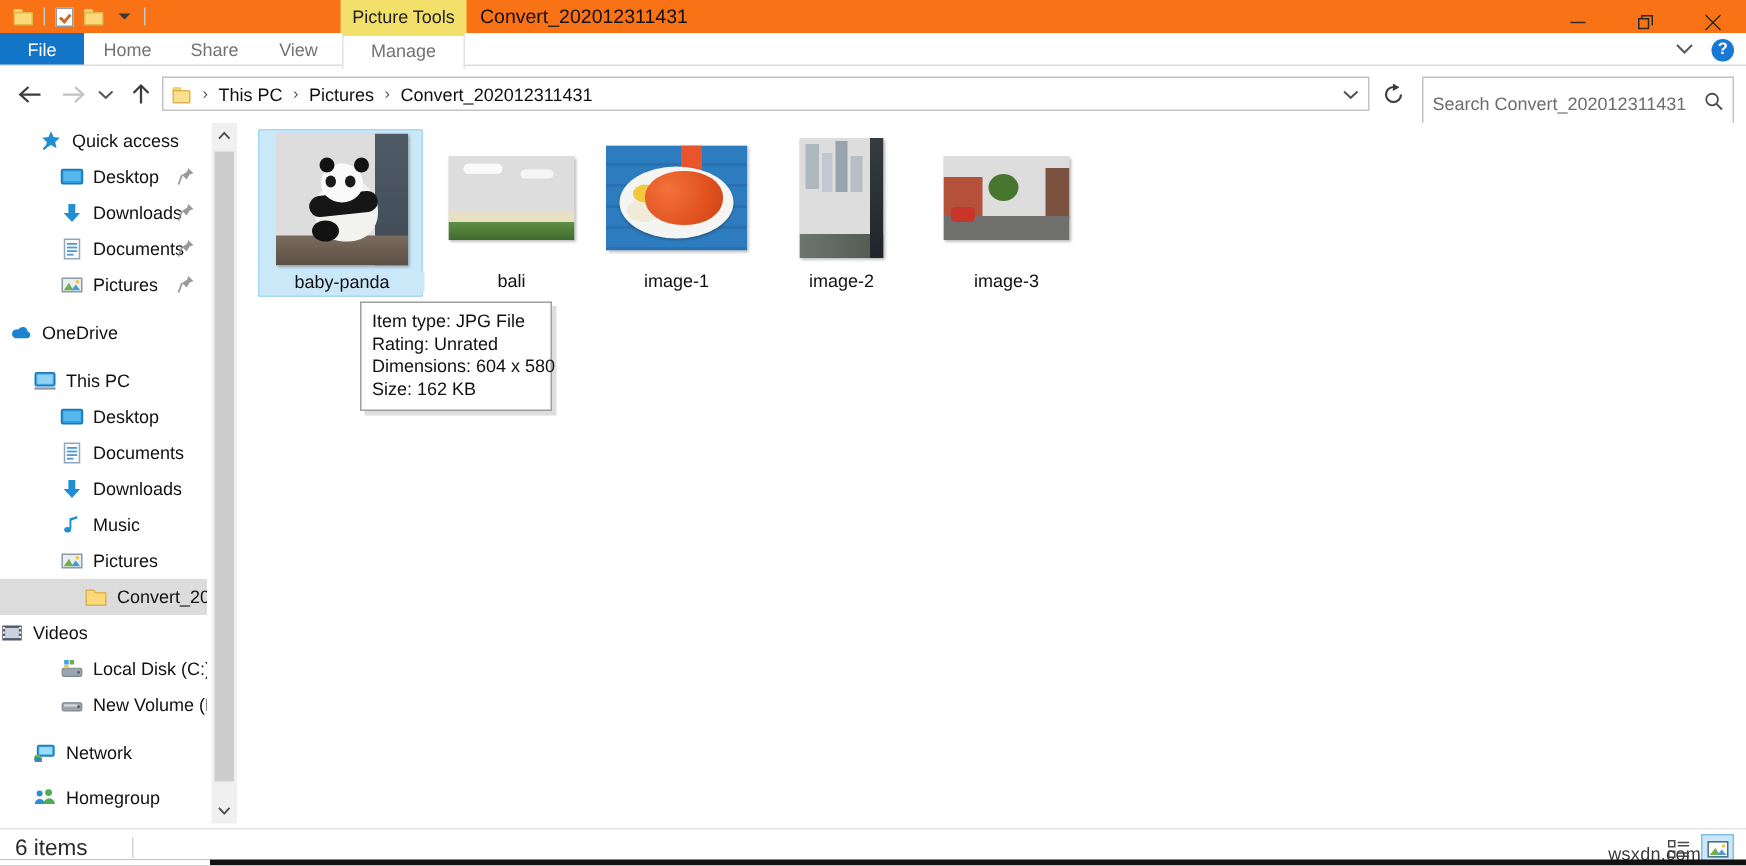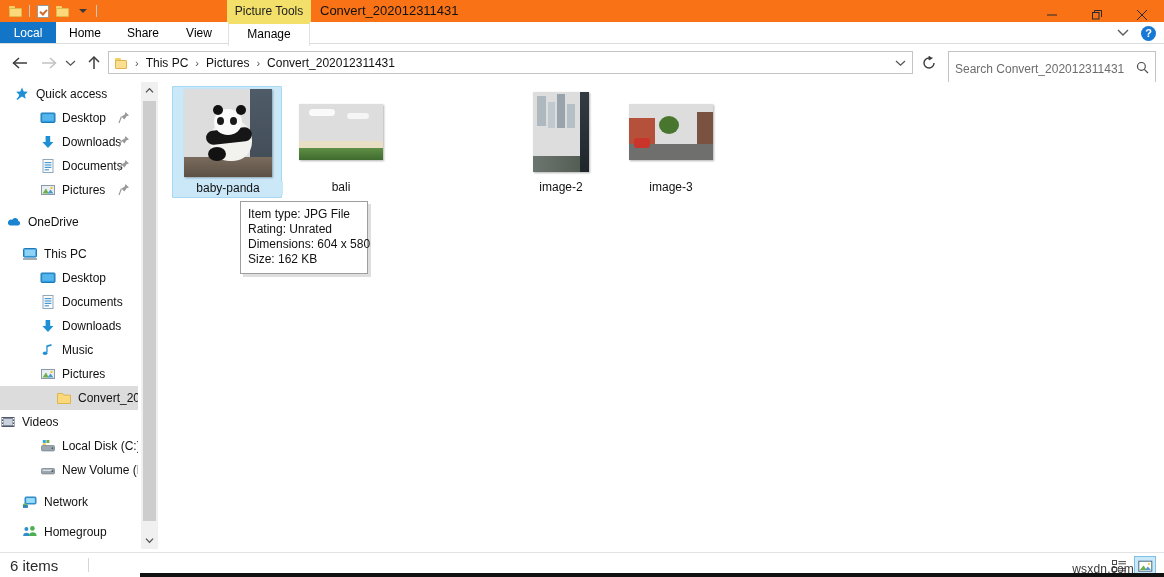--- a/index.html
+++ b/index.html
@@ -28,21 +28,21 @@
     display:flex;align-items:center;justify-content:center;font-size:12px;color:#222;}
   .win-title{position:absolute;left:320px;top:0;height:22px;line-height:22px;font-size:13px;color:#111;}
 
   .wbtns{position:absolute;right:0;top:0;display:flex;height:30px;}
   .wbtn{width:45px;height:30px;display:flex;align-items:center;justify-content:center;}
   .wbtn svg{display:block;}
 
   
   .tabsrow{position:absolute;left:0;top:22px;width:1164px;height:22px;background:#fff;}
   .tabsrow:after{content:"";position:absolute;left:0;bottom:0;width:1164px;height:1px;background:#dcdcdc;}
-  .tab{position:absolute;top:0;height:22px;line-height:22px;text-align:center;font-size:12px;color:#000000;cursor:default;}
+  .tab{position:absolute;top:0;height:22px;line-height:22px;text-align:center;font-size:12px;color:#737373;cursor:default;}
   .tab.file{background:#1275c8;color:#fff;left:0;width:56px;}
   .tab.manage{border-left:1px solid #e2e2e2;border-right:1px solid #e2e2e2;border-top:2px solid #f2e06a;line-height:20px;background:#fff;z-index:2;}
 
   .ribbon-ctl{position:absolute;right:8px;top:22px;height:22px;display:flex;align-items:center;gap:12px;}
   .helpbtn{width:15px;height:15px;border-radius:50%;background:#1879d4;color:#fff;font-size:11px;
     display:flex;align-items:center;justify-content:center;font-weight:bold;}
 
   
   .addrrow{position:absolute;left:0;top:48px;width:1164px;height:30px;background:#fff;}
   .navbtn{position:absolute;top:3px;width:24px;height:24px;display:flex;align-items:center;justify-content:center;}
@@ -189,21 +189,21 @@
       <div class="wbtn">
         <svg width="12" height="12" viewBox="0 0 12 12">
           <line x1="1" y1="1" x2="11" y2="11" stroke="#2a2a2a" stroke-width="1"></line>
           <line x1="11" y1="1" x2="1" y2="11" stroke="#2a2a2a" stroke-width="1"></line>
         </svg>
       </div>
     </div>
   </div>
 
   <div class="tabsrow">
-    <div class="tab file" style="left:0;width:56px;">Local</div>
+    <div class="tab file" style="left:0;width:56px;">File</div>
     <div class="tab" style="left:62px;width:46px;">Home</div>
     <div class="tab" style="left:120px;width:46px;">Share</div>
     <div class="tab" style="left:178px;width:42px;">View</div>
     <div class="tab manage" style="left:228px;width:80px;">Manage</div>
   </div>
 
   <div class="ribbon-ctl">
     <span>
       <svg width="12" height="9" viewBox="0 0 12 9">
           <polyline points="1,2 6,7 11,2" fill="none" stroke="#5a5a5a" stroke-width="1.4"></polyline>
@@ -265,21 +265,21 @@
         <svg width="13" height="13" viewBox="0 0 13 13">
           <circle cx="5.4" cy="5.4" r="3.9" fill="none" stroke="#4a4a4a" stroke-width="1.2"></circle>
           <line x1="8.3" y1="8.3" x2="12" y2="12" stroke="#4a4a4a" stroke-width="1.2"></line>
         </svg>
       </span>
     </div>
   </div>
 
   <div class="navpane">
 
-    <div class="navrow" style="padding-left:14px;">
+    <div class="navrow" style="padding-left:26px;">
       <span class="ic">
         <svg width="16" height="16" viewBox="0 0 16 16">
           <polygon points="8,1.5 9.7,5.4 13.9,5.8 10.8,8.7 11.7,12.8 8,10.6 4.3,12.8 5.2,8.7 2.1,5.8 6.3,5.4" fill="#1e8fd5"></polygon>
           <line x1="3" y1="13.5" x2="7" y2="9.5" stroke="#1e8fd5" stroke-width="1.6"></line>
         </svg>
       </span>
       <span class="lbl">Quick access</span>
     </div>
 
     <div class="navrow" style="padding-left:40px;">
@@ -547,20 +547,33 @@
         <div class="thumb img-bali">
           <div class="cloud"></div>
             <div class="cloud2"></div>
           <div class="sand"></div>
             <div class="veg"></div>
         </div>
       </div>
       <div class="cap">bali</div>
     </div>
 
+    <div class="tile" style="left:238px;top:4px;">
+      <div class="thumbwrap">
+        <div class="thumb img-food">
+          <div class="plank"></div>
+            <div class="post"></div>
+            <div class="plate"></div>
+          <div class="rice"></div>
+            <div class="lemon"></div>
+            <div class="shrimp"></div>
+        </div>
+      </div>
+      <div class="cap">image-1</div>
+    </div>
 
     <div class="tile" style="left:348px;top:4px;">
       <div class="thumbwrap">
         <div class="thumb img-city">
           <div class="tow" style="left:4px;top:4px;width:9px;height:30px;"></div>
           <div class="tow" style="left:15px;top:10px;width:7px;height:26px;background:#c0c9cf;"></div>
           <div class="tow" style="left:24px;top:2px;width:8px;height:34px;background:#98a3ab;"></div>
           <div class="tow" style="left:34px;top:12px;width:8px;height:24px;background:#b5bfc6;"></div>
           <div class="road"></div>
             <div class="dark"></div>

